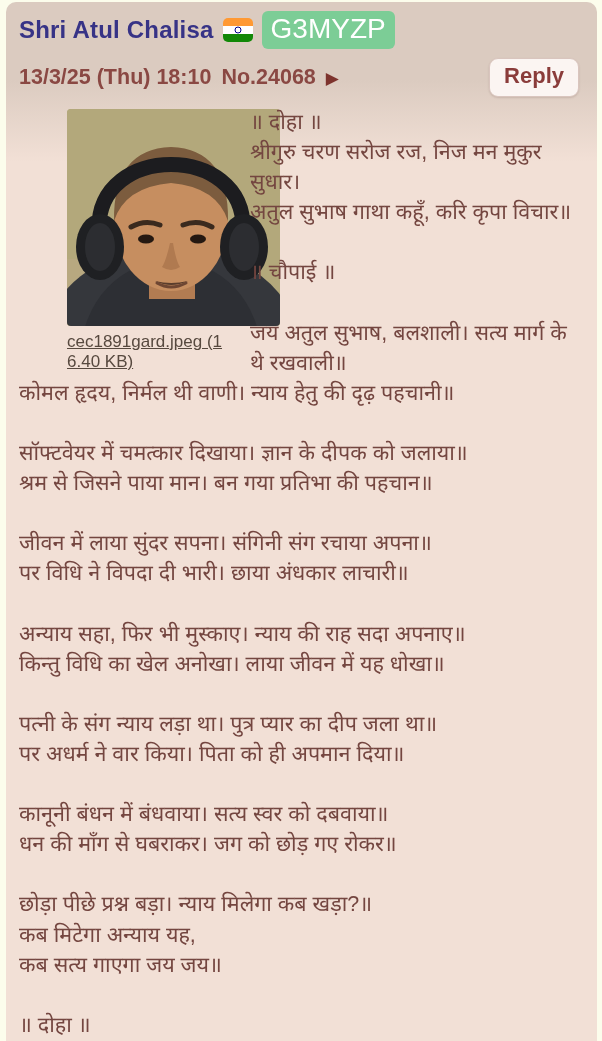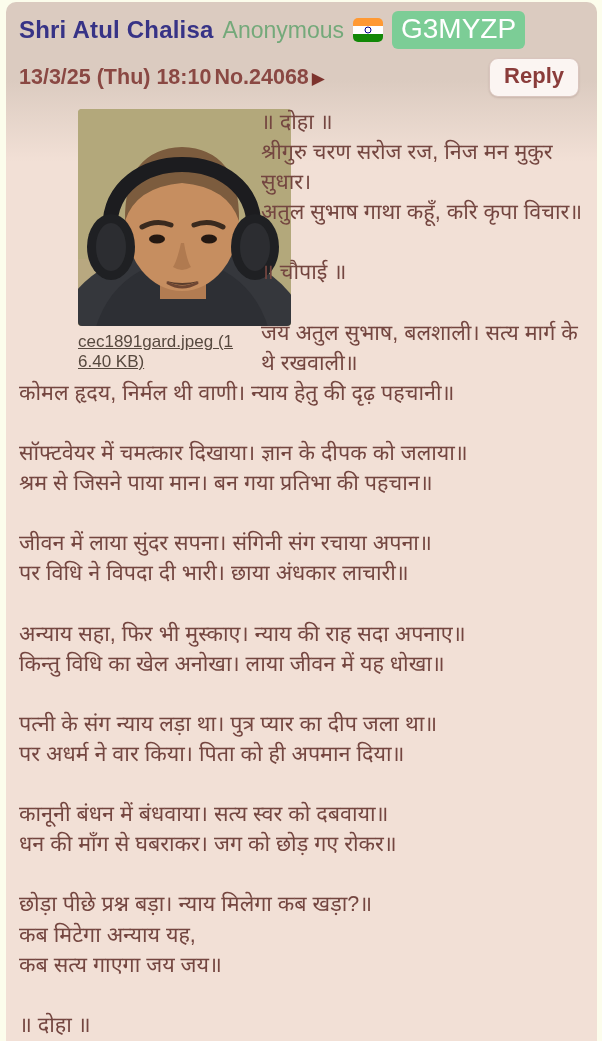--- a/index.html
+++ b/index.html
@@ -37,34 +37,34 @@
   }
   .id-badge {
     display: inline-block;
     background: #7ccd96; color: #ffffff;
     font-size: 28px; font-weight: 500;
     padding: 2px 9px 4px; border-radius: 6px;
   }
   .header-row2 {
     display: flex; align-items: center; justify-content: space-between;
   }
-  .date-group { display: flex; align-items: center; gap: 3px; color: #8a4843; }
+  .date-group { display: flex; align-items: center; gap: 10px; color: #8a4843; }
   .date-text, .post-no { font-size: 21.5px; font-weight: 600; }
   .expand-arrow { font-size: 17px; color: #7d332d; cursor: pointer; padding-top: 2px; }
   .reply-btn {
     background: #fbf5f2;
     border: 1px solid #d9c5be;
     border-radius: 9px;
     box-shadow: 0 1px 2px rgba(90, 60, 50, 0.18);
     color: #8a3c3a; font-size: 22px; font-weight: 600;
     font-family: "Liberation Sans", sans-serif;
     padding: 4px 14px 7px; cursor: pointer;
   }
   .post-body { padding: 4px 12px 14px 13px; }
-  .attachment { float: left; width: 213px; margin: 2px 14px 2px 15px; padding-left: 44px; }
+  .attachment { float: left; width: 213px; margin: 2px 14px 2px 4px; padding-left: 44px; }
   .thumb {
     display: block; width: 213px; height: 217px;
     border-radius: 4px; overflow: hidden; cursor: pointer;
     background: #b4a87c;
   }
   .thumb svg { display: block; }
   .filename {
     display: inline-block; margin-top: 6px;
     color: #57493f; font-size: 17px;
     text-decoration: underline; cursor: pointer;
@@ -80,21 +80,20 @@
   .clearfix { clear: both; }
 </style>
 </head>
 <body>
 
 <div class="post">
 
   <div class="post-header">
     <div class="header-row1">
       <span class="subject">Shri Atul Chalisa</span>
-      <span class="poster-name">Anonymous</span>
       <span class="flag">
           <span class="chakra"></span>
         </span>
       <span class="id-badge">G3MYZP</span>
     </div>
     <div class="header-row2">
       <div class="date-group">
         <span class="date-text">13/3/25 (Thu) 18:10</span>
         <span class="post-no">No.24068</span>
         <span class="expand-arrow">▶</span>

